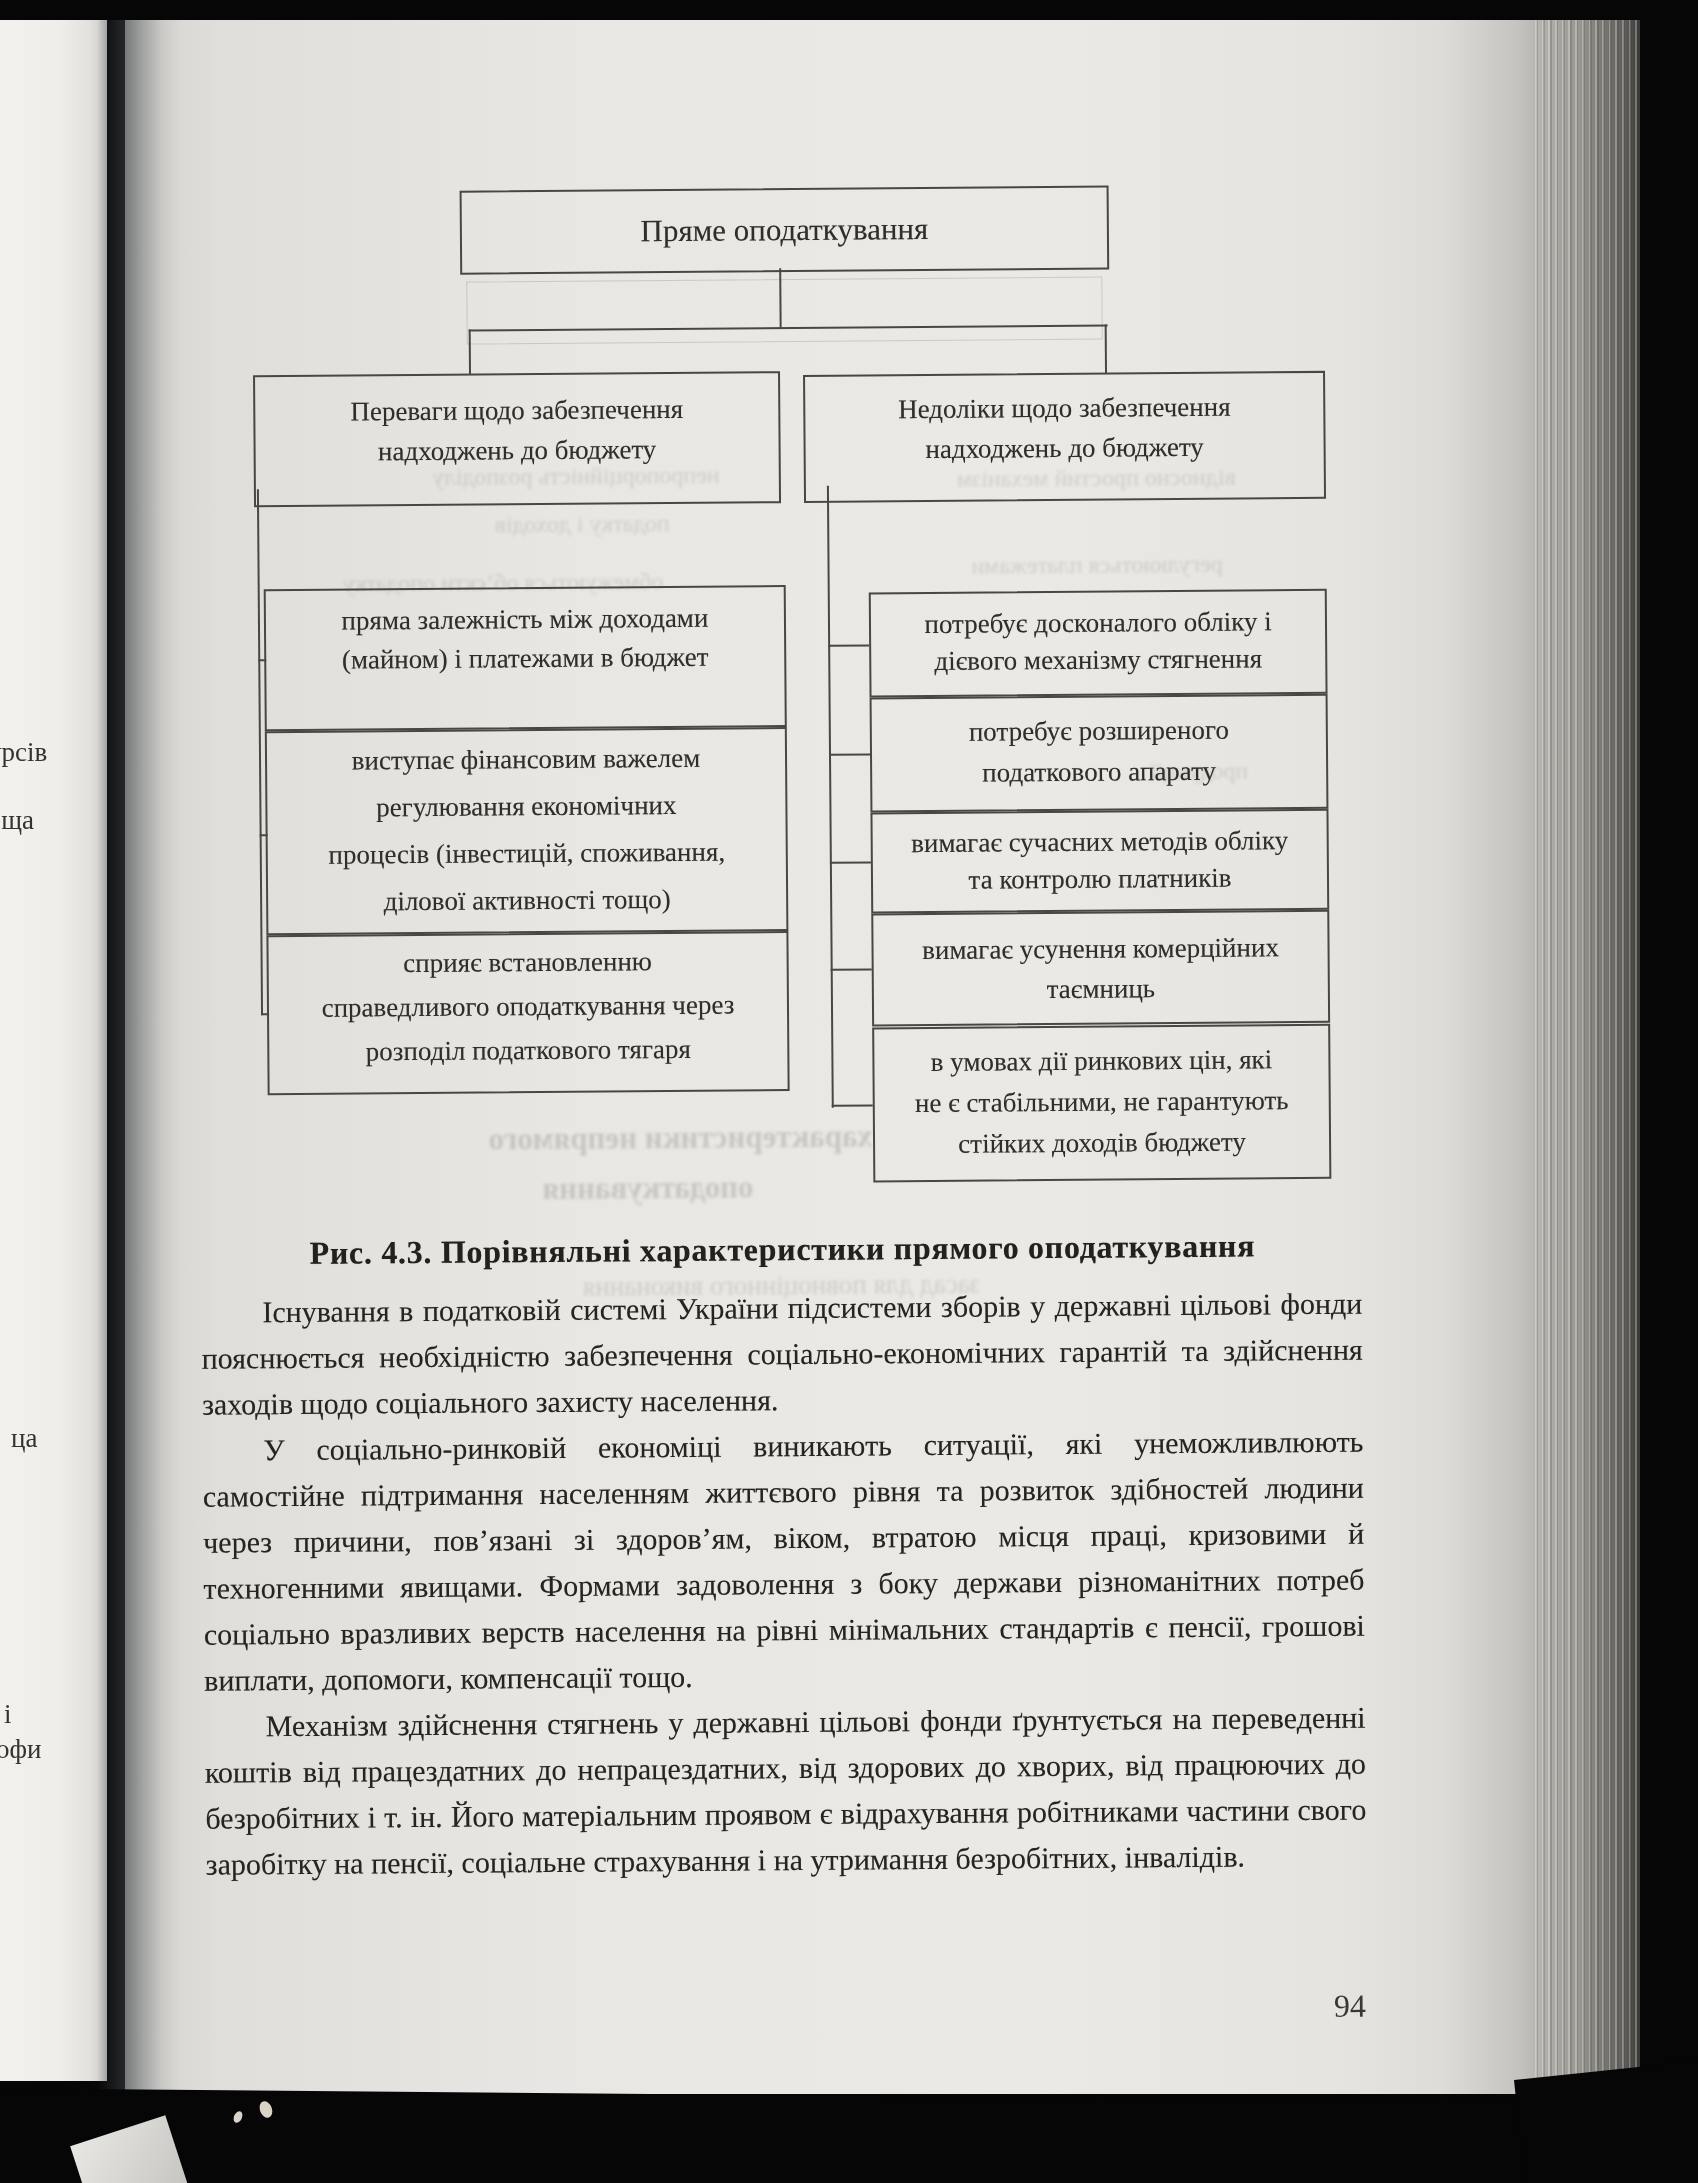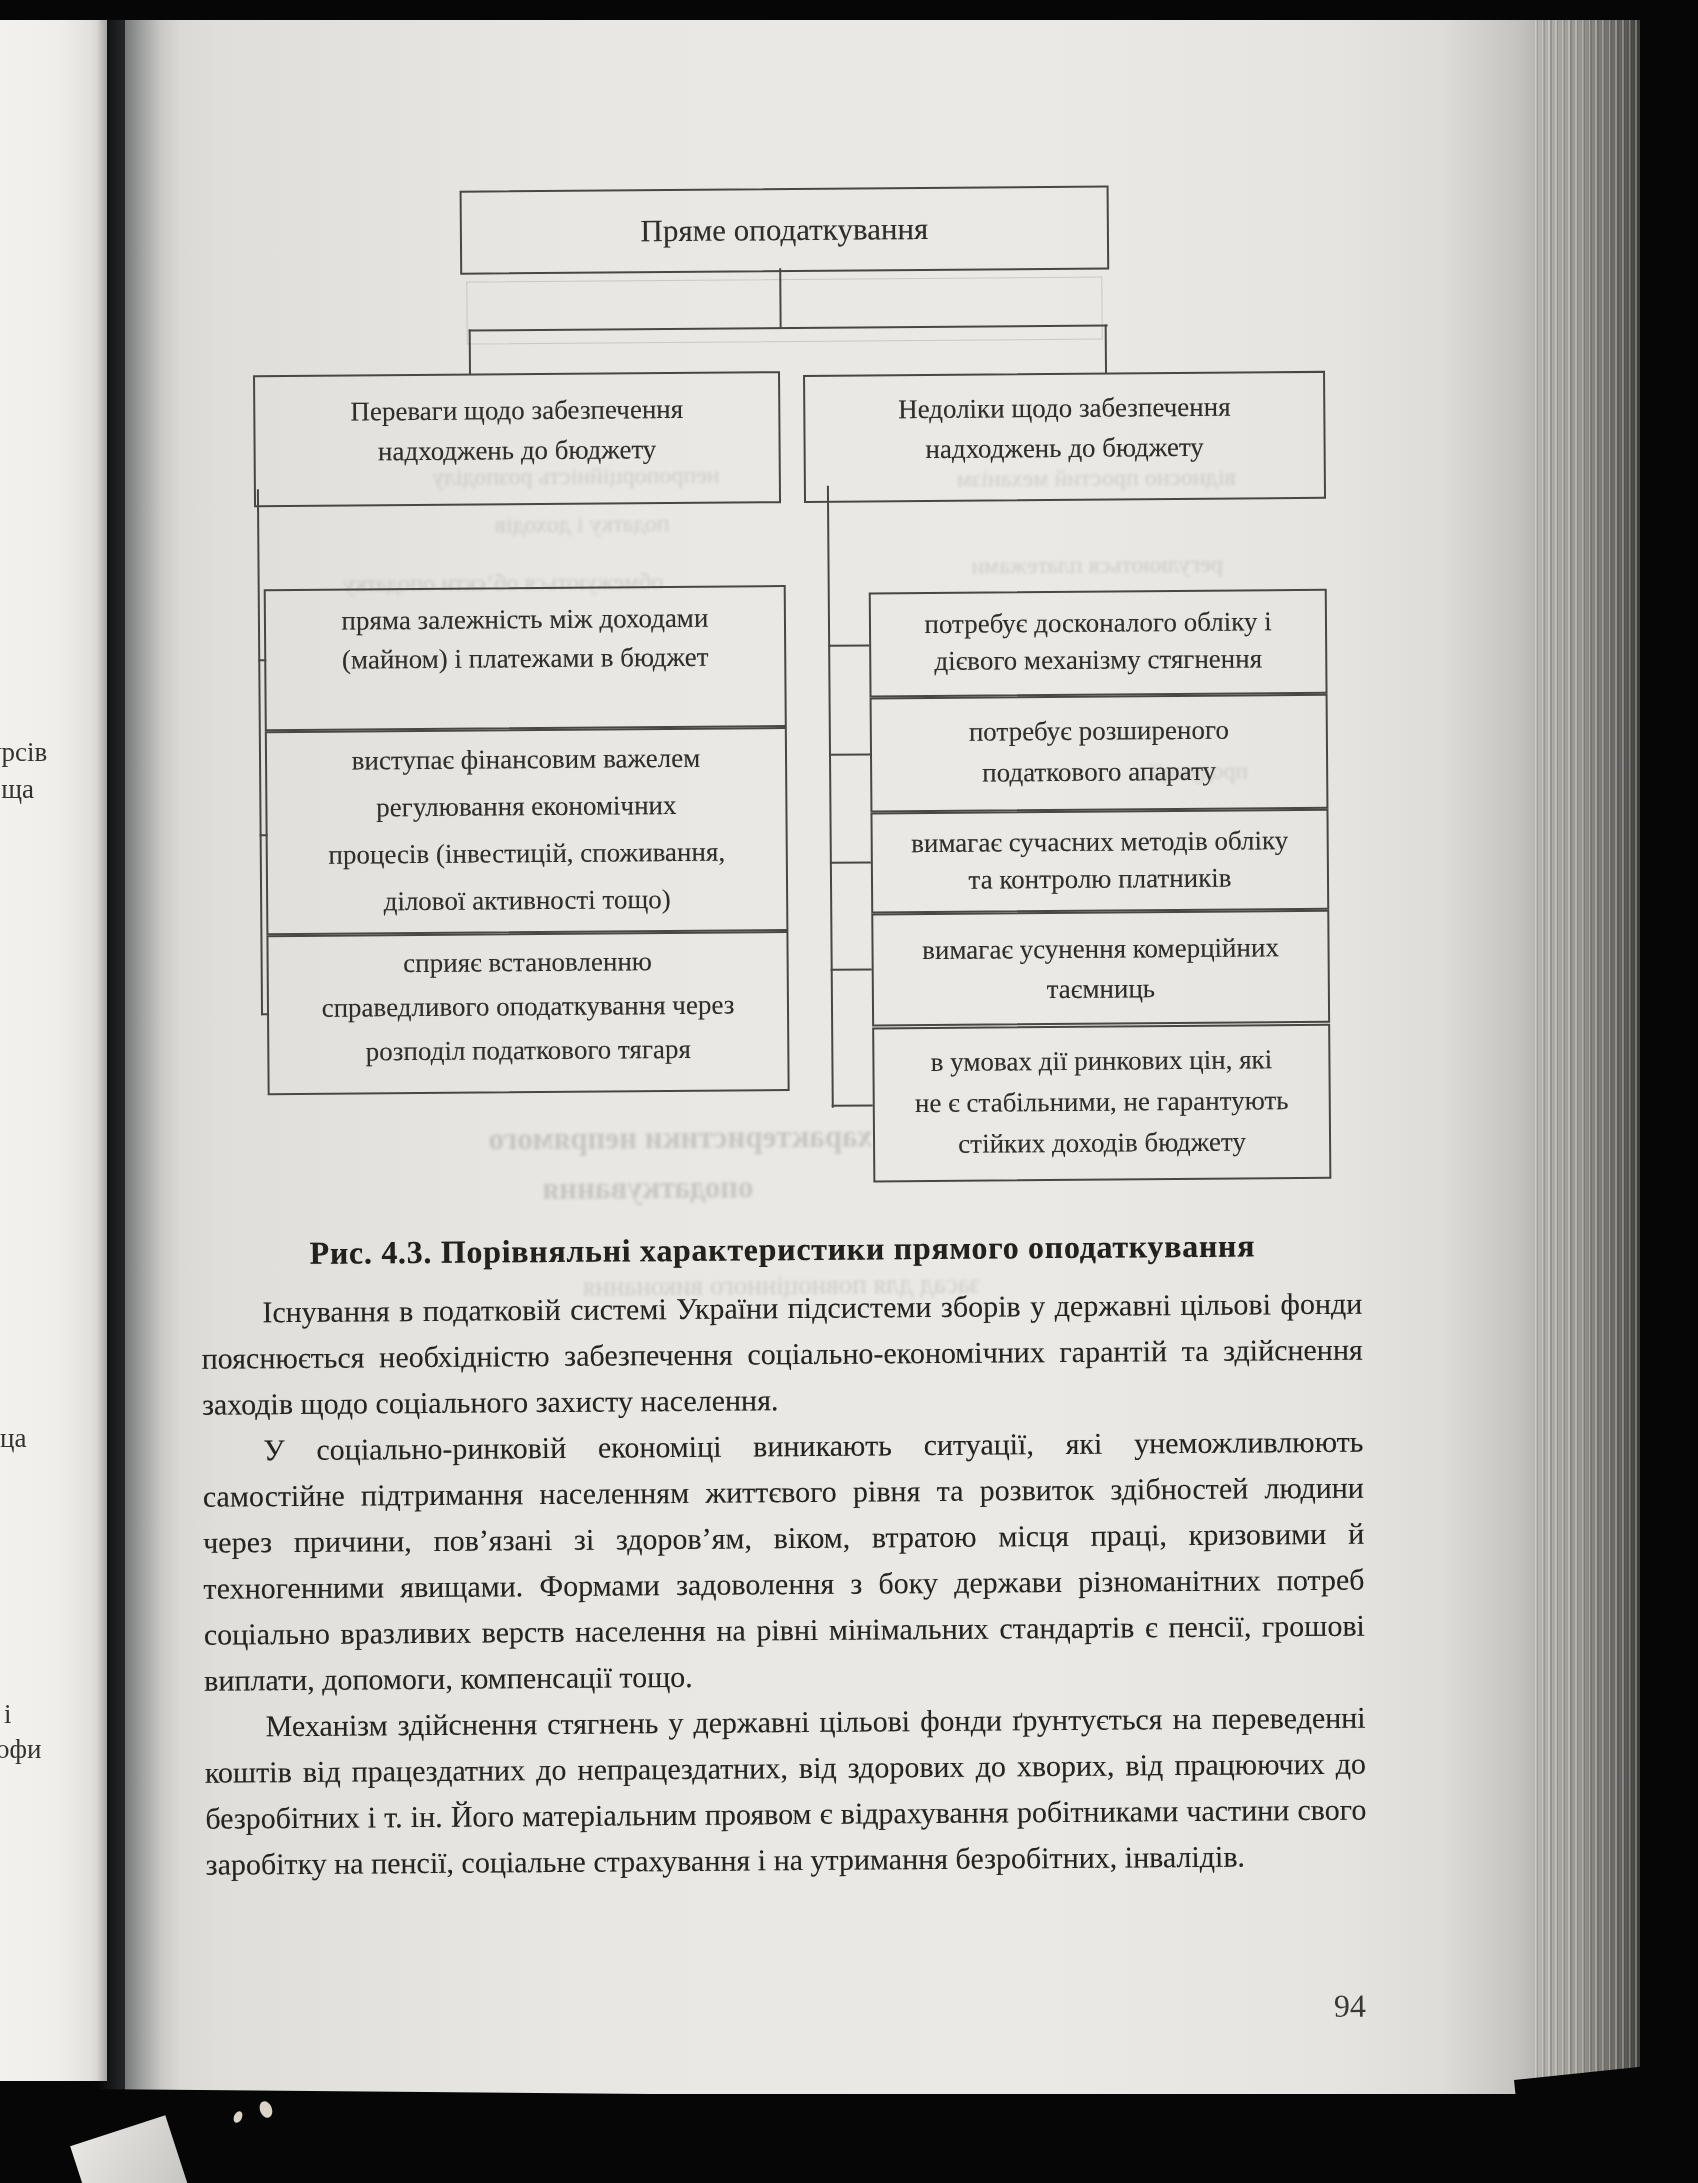--- a/index.html
+++ b/index.html
@@ -51,22 +51,22 @@
   .bodytext p{margin:0;text-indent:61px;}
   .pagenum{position:absolute;left:1327px;top:1992px;font-size:32px;color:#3a3834;}
 </style>
 </head>
 <body>
 
 <div class="screen">
 
   <div class="facing-page">
     <div class="frag" style="left:-12px;top:720px;">урсів</div>
-    <div class="frag" style="left:1.3px;top:757px;">ща</div>
-    <div class="frag" style="left:0px;top:1406px;">ца</div>
+    <div class="frag" style="left:1.3px;top:788px;">ща</div>
+    <div class="frag" style="left:11px;top:1406px;">ца</div>
     <div class="frag" style="left:4px;top:1682px;">і</div>
     <div class="frag" style="left:-4px;top:1717px;">офи</div>
   </div>
 
   <div class="page"></div>
   <div class="fore-edge"></div>
   <div class="gutter"></div>
 
   <div class="scan-content">
 

